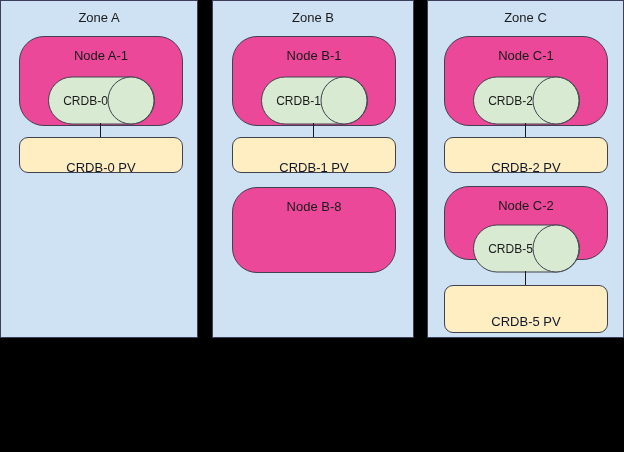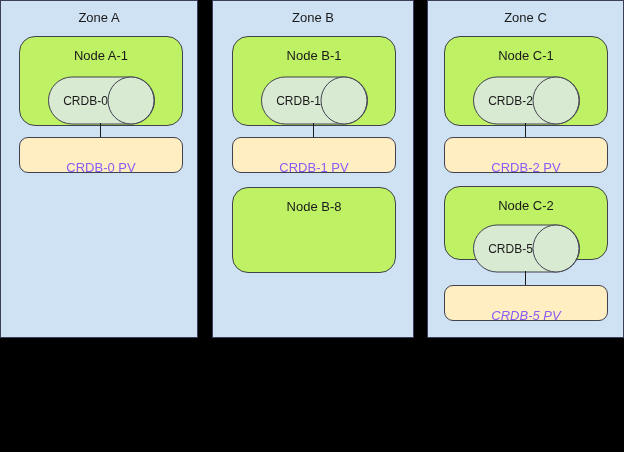--- a/index.html
+++ b/index.html
@@ -33,23 +33,23 @@
     left: 0;
     right: 0;
     top: 9px;
     text-align: center;
     font-size: 13px;
     color: #1a1a1a;
     line-height: 16px;
   }
   .node {
     position: absolute;
-    background: #bef264;
+    background: #ec4899;
     border: 1px solid #41414f;
-    border-radius: 16px;
+    border-radius: 25px;
     box-sizing: border-box;
   }
   .node-title {
     position: absolute;
     left: 0;
     right: 0;
     top: 11px;
     text-align: center;
     font-size: 13px;
     color: #1a1a1a;
@@ -60,21 +60,21 @@
     background: #ffeec2;
     border: 1px solid #41414f;
     border-radius: 9px;
     box-sizing: border-box;
     display: flex;
     align-items: center;
     justify-content: center;
   }
   .pv-label {
     font-size: 13px;
-    color: #8b5cf6;
+    color: #0f172a;
     margin-top: 25px;
   }
   .connector {
     position: absolute;
     width: 1px;
     background: #1a1a1a;
   }
   .cyl {
     position: absolute;
   }
@@ -176,18 +176,18 @@
         <svg width="107" height="49" viewBox="0 0 107 49">
           <path d="M24,1 L83,1 A23,23 0 0,1 83,48 L24,48 A23,23 0 0,1 24,1 Z" fill="#d9ead3" stroke="#41414f" stroke-width="1"></path>
           <ellipse cx="83" cy="24.5" rx="23" ry="23.5" fill="#d9ead3" stroke="#41414f" stroke-width="1"></ellipse>
         </svg>
         <div class="cyl-label" style="width:75px;">CRDB-5</div>
       </div>
     </div>
 
     <div class="connector" style="left:97px; top:270px; height:14px;"></div>
 
-    <div class="pv" style="left:16px; top:284px; width:164px; height:36px;font-style:italic;">
+    <div class="pv" style="left:16px; top:284px; width:164px; height:48px;">
       <span class="pv-label">CRDB-5 PV</span>
     </div>
   </div>
 
 </div>
 
 </body></html>

